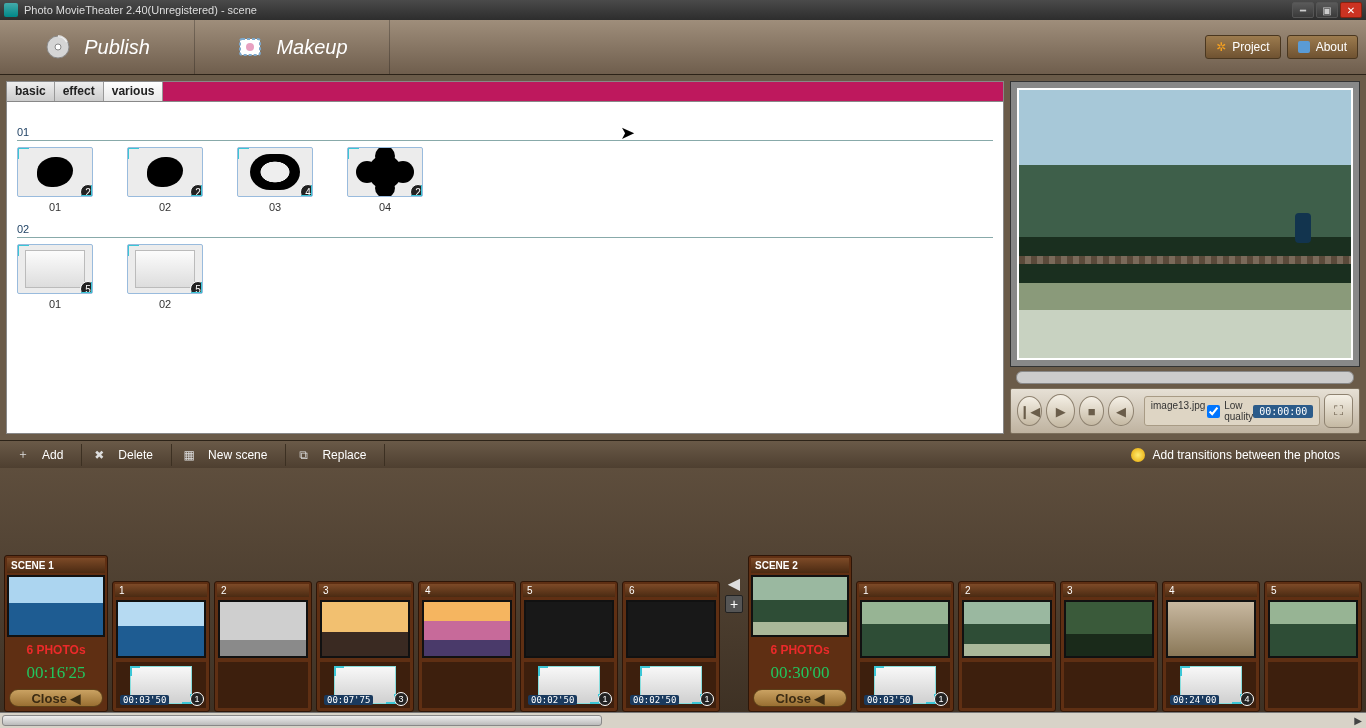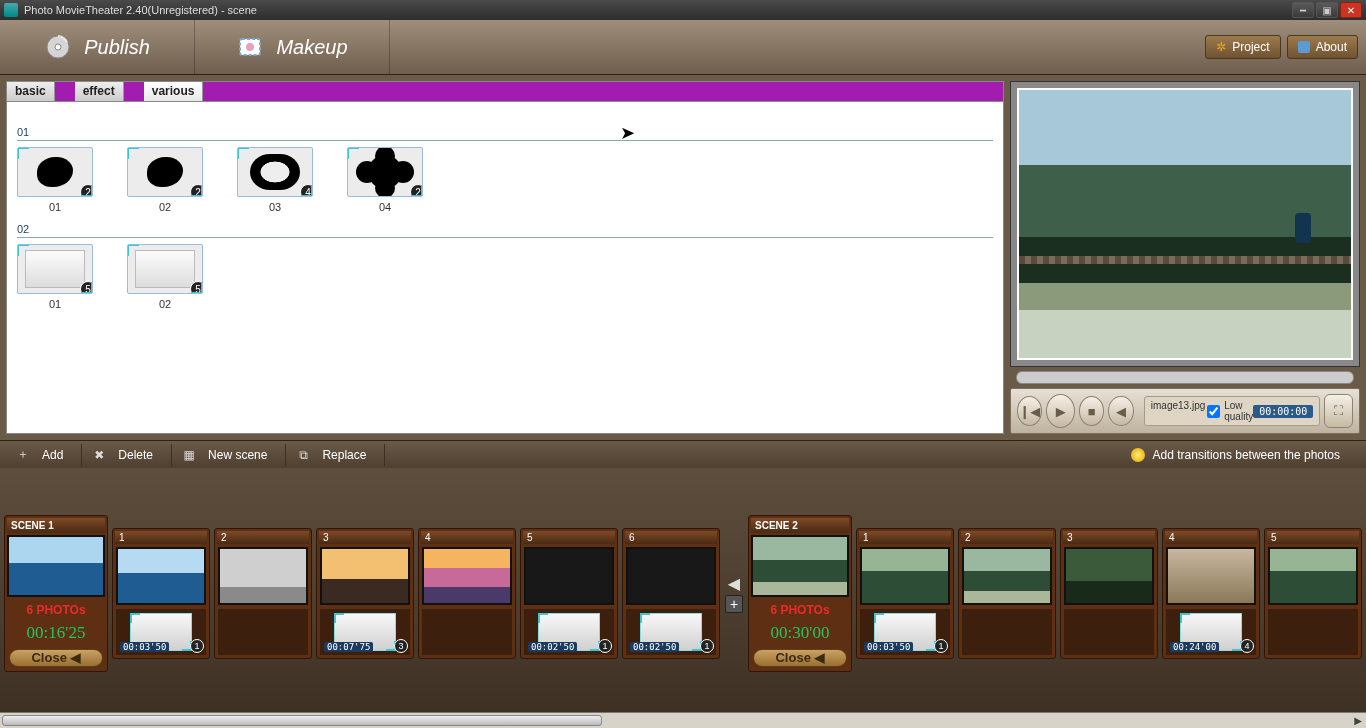--- a/index.html
+++ b/index.html
@@ -15,21 +15,21 @@
 .maintabs { height:55px; background:linear-gradient(#9f8e7b,#6f5e4d); display:flex; align-items:stretch; border-bottom:1px solid #2c2318; position:relative; }
 .maintabs .tab { width:195px; display:flex; align-items:center; justify-content:center; gap:12px; color:#fff; font-size:20px; font-family:Georgia,serif; font-style:italic; border-right:1px solid rgba(0,0,0,.25); cursor:pointer; position:relative; }
 .maintabs .tab.active { background:linear-gradient(#e9e0d5,#c8bba8); color:#4a3a2a; box-shadow:0 -2px 4px rgba(0,0,0,.3) inset; }
 .maintabs .rightbtns { position:absolute; right:8px; top:0; bottom:0; display:flex; align-items:center; gap:6px; }
 .maintabs .btn { height:24px; padding:0 10px; background:linear-gradient(#9c7b4e,#6f5231); border:1px solid #4a3720; border-radius:3px; color:#fff; font-size:12px; display:flex; align-items:center; gap:6px; cursor:pointer; }
 .tabicon { width:28px; height:28px; display:flex; align-items:center; justify-content:center; }
 .redring { position:absolute; width:130px; height:42px; border:3px solid #d8111c; border-radius:50%; left:50%; top:50%; transform:translate(-50%,-50%); pointer-events:none; }
 
 .midrow { flex:0 0 365px; display:flex; background:#6a5b49; padding:6px; gap:6px; }
 .leftpanel { flex:1; background:#fff; border:1px solid #888; display:flex; flex-direction:column; }
-.subtabs { height:20px; display:flex; background:#a21caf; border-bottom:1px solid #888;gap:20px; }
+.subtabs { height:20px; display:flex; background:#be185d; border-bottom:1px solid #888; }
 .subtabs .st { padding:2px 8px; font-size:12px; font-weight:bold; color:#222; border-right:1px solid #999; background:linear-gradient(#eee,#ccc); cursor:pointer; }
 .subtabs .st.active { background:linear-gradient(#fff,#e8e8e8); }
 .libbody { flex:1; overflow:auto; padding:20px 10px; }
 .group-label { font-size:11px; color:#246; margin:4px 0 2px; }
 .group-hr { height:1px; background:#8aa; margin-bottom:6px; }
 .thumbs { display:flex; gap:34px; flex-wrap:wrap; margin-bottom:10px; }
 .thumb { display:flex; flex-direction:column; align-items:center; gap:4px; cursor:pointer; }
 .thumb .box { width:76px; height:50px; background:#ececec; border:1px solid #9bd; border-radius:2px; position:relative; display:flex; align-items:center; justify-content:center; overflow:hidden; }
 .thumb .box::before,.thumb .box::after { content:""; position:absolute; width:10px; height:10px; border:2px solid #3bc6d6; }
 .thumb .box::before { top:-1px; left:-1px; border-right:none; border-bottom:none; }
@@ -57,21 +57,21 @@
 .pv-info .fn { text-align:center; }
 .pv-info .row2 { display:flex; align-items:center; justify-content:space-between; }
 .pv-info .tc { background:#2b5b8a; color:#fff; padding:1px 6px; border-radius:2px; font-family:monospace; }
 
 .toolbar2 { height:28px; background:linear-gradient(#6a5a48,#4e3f30); display:flex; align-items:center; padding:0 6px; gap:0; border-top:1px solid #2c2318; }
 .tb2btn { height:22px; padding:0 18px 0 10px; color:#fff; font-size:12px; display:flex; align-items:center; gap:12px; border-right:1px solid #3c3022; cursor:pointer;}
 .tb2btn .ic { width:14px; height:14px; display:inline-flex; align-items:center; justify-content:center; color:#ddd; }
 .hint { margin-left:auto; color:#fff; font-size:12px; display:flex; align-items:center; gap:8px; padding-right:20px;}
 .bulb { width:14px;height:14px;border-radius:50%;background:radial-gradient(#ffeb70,#e5a400);}
 
-.timeline { flex:1; background:linear-gradient(#5e4e3d,#3e3124); display:flex; align-items:center; padding:6px 4px 0; gap:4px; overflow:hidden; position:relative; }
+.timeline { flex:1; background:linear-gradient(#5e4e3d,#3e3124); display:flex; align-items:flex-end; padding:6px 4px 0; gap:4px; overflow:hidden; position:relative; }
 .scene-card { width:104px; background:#5f2f13; border:1px solid #2e1608; border-radius:3px; display:flex; flex-direction:column; padding:2px; gap:2px; flex-shrink:0;}
 .scene-card .hdr { background:linear-gradient(#7d4a27,#4a2a12); color:#fff; font-size:10px; font-weight:bold; padding:2px 4px; }
 .scene-card .scimg { height:62px; background:#4ba; border:2px solid #111; }
 .scene-card .scimg.s1 { background:linear-gradient(#acd5f0 0 45%,#1e5c92 45% 100%);}
 .scene-card .scimg.s2 { background:linear-gradient(#9ab8a0 0 40%,#2e4d36 40% 78%,#aab89a 78% 100%);}
 .scene-card .cnt { color:#eb2a2a; font-weight:bold; font-size:12px; text-align:center; padding:4px 0;}
 .scene-card .dur { color:#22c55e; font-size:17px; text-align:center; font-family:Georgia,serif; }
 .scene-card .closebtn { margin:4px 2px 2px; height:18px; background:linear-gradient(#caa262,#996f32); border:1px solid #5c3e18; border-radius:9px; color:#3a2a12; font-size:13px; font-weight:bold; display:flex; align-items:center; justify-content:center; gap:4px; cursor:pointer;}
 
 .clip { width:98px; background:#5f2f13; border:1px solid #2e1608; border-radius:3px; padding:2px; display:flex; flex-direction:column; gap:2px; flex-shrink:0;}

